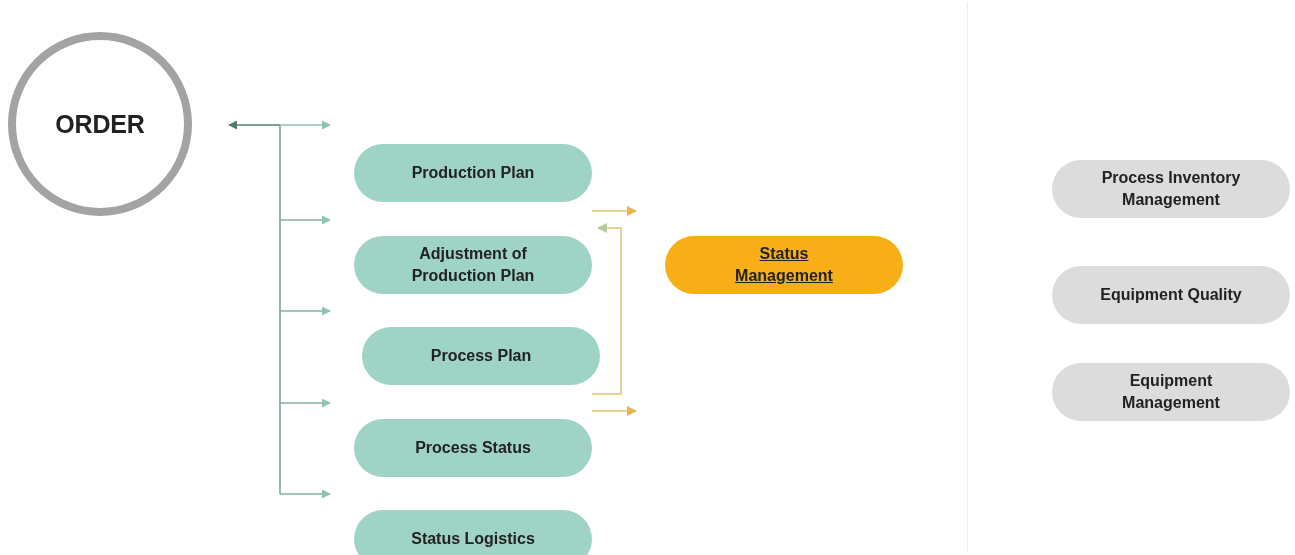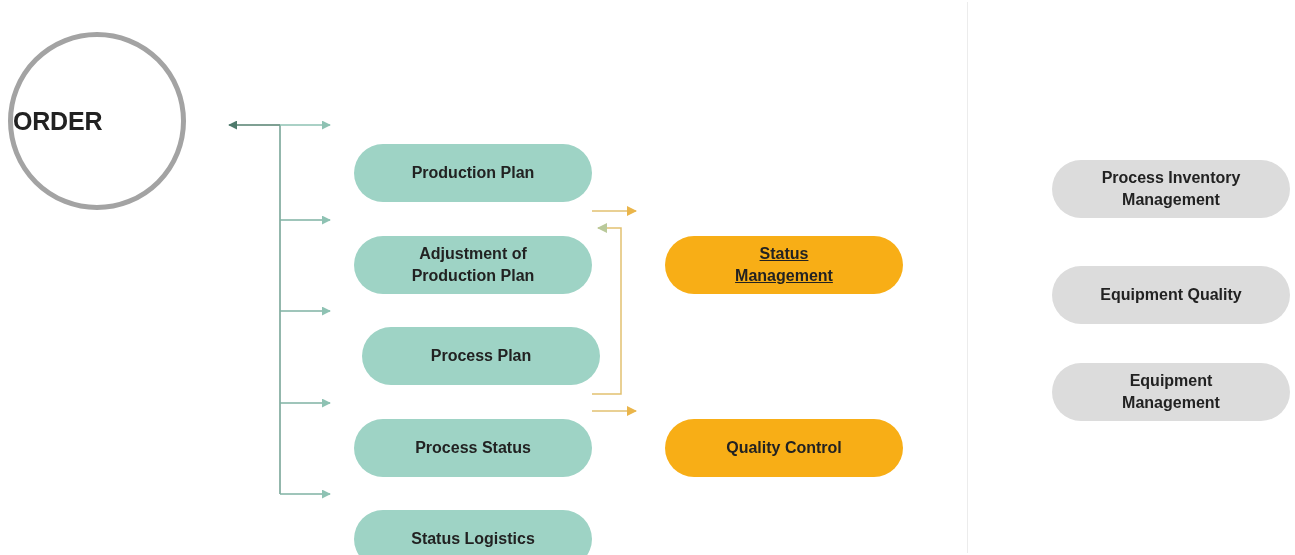--- a/index.html
+++ b/index.html
@@ -2,22 +2,22 @@
 <html><head>
 <meta charset="utf-8">
 <style>
   html, body { margin: 0; padding: 0; background: #ffffff; }
   body { width: 1295px; height: 555px; position: relative; overflow: hidden;
          font-family: "Liberation Sans", sans-serif; }
   .canvas { position: absolute; left: 0; top: 0; width: 1295px; height: 555px; }
   svg.wires { position: absolute; left: 0; top: 0; width: 1295px; height: 555px; pointer-events: none; }
   .order-circle {
     position: absolute; left: 8px; top: 32px; width: 168px; height: 168px;
-    border: 5px solid #a3a3a3; border-radius: 50%; background: #fff;
-    display: flex; align-items: center; 
+    border: 8px solid #a3a3a3; border-radius: 50%; background: #fff;
+    display: flex; align-items: center; justify-content: center;
   }
   .order-label { font-weight: 700; font-size: 25px; color: #222222; letter-spacing: -0.2px; }
   .pill {
     position: absolute; width: 238px; height: 58px; border-radius: 29px;
     display: flex; align-items: center; justify-content: center; text-align: center;
     font-weight: 700; font-size: 16px; line-height: 22px; color: #222222;
     box-sizing: border-box; padding: 0 16px; white-space: pre-line; margin-top: 46px;
   }
   .pill.green { background: #9ed3c5; }
   .pill.orange { background: #f8ae16; }
@@ -72,21 +72,20 @@
 
   <div class="pill green" style="left:354px; top:98px;">Production Plan</div>
   <div class="pill green" style="left:354px; top:190px;">Adjustment of
 Production Plan</div>
   <div class="pill green" style="left:362px; top:281px;">Process Plan</div>
   <div class="pill green" style="left:354px; top:373px;">Process Status</div>
   <div class="pill green" style="left:354px; top:464px;">Status Logistics</div>
 
   <div class="pill orange" style="left:665px; top:190px;text-decoration:underline;">Status
 Management</div>
-  <div class="pill orange" style="left:665px; top:373px;">Quality Control</div>
 
   <div class="divider"></div>
 
   <div class="pill gray" style="left:1052px; top:114px;">Process Inventory
 Management</div>
   <div class="pill gray" style="left:1052px; top:220px;">Equipment Quality</div>
   <div class="pill gray" style="left:1052px; top:317px;">Equipment
 Management</div>
 
 </div>

